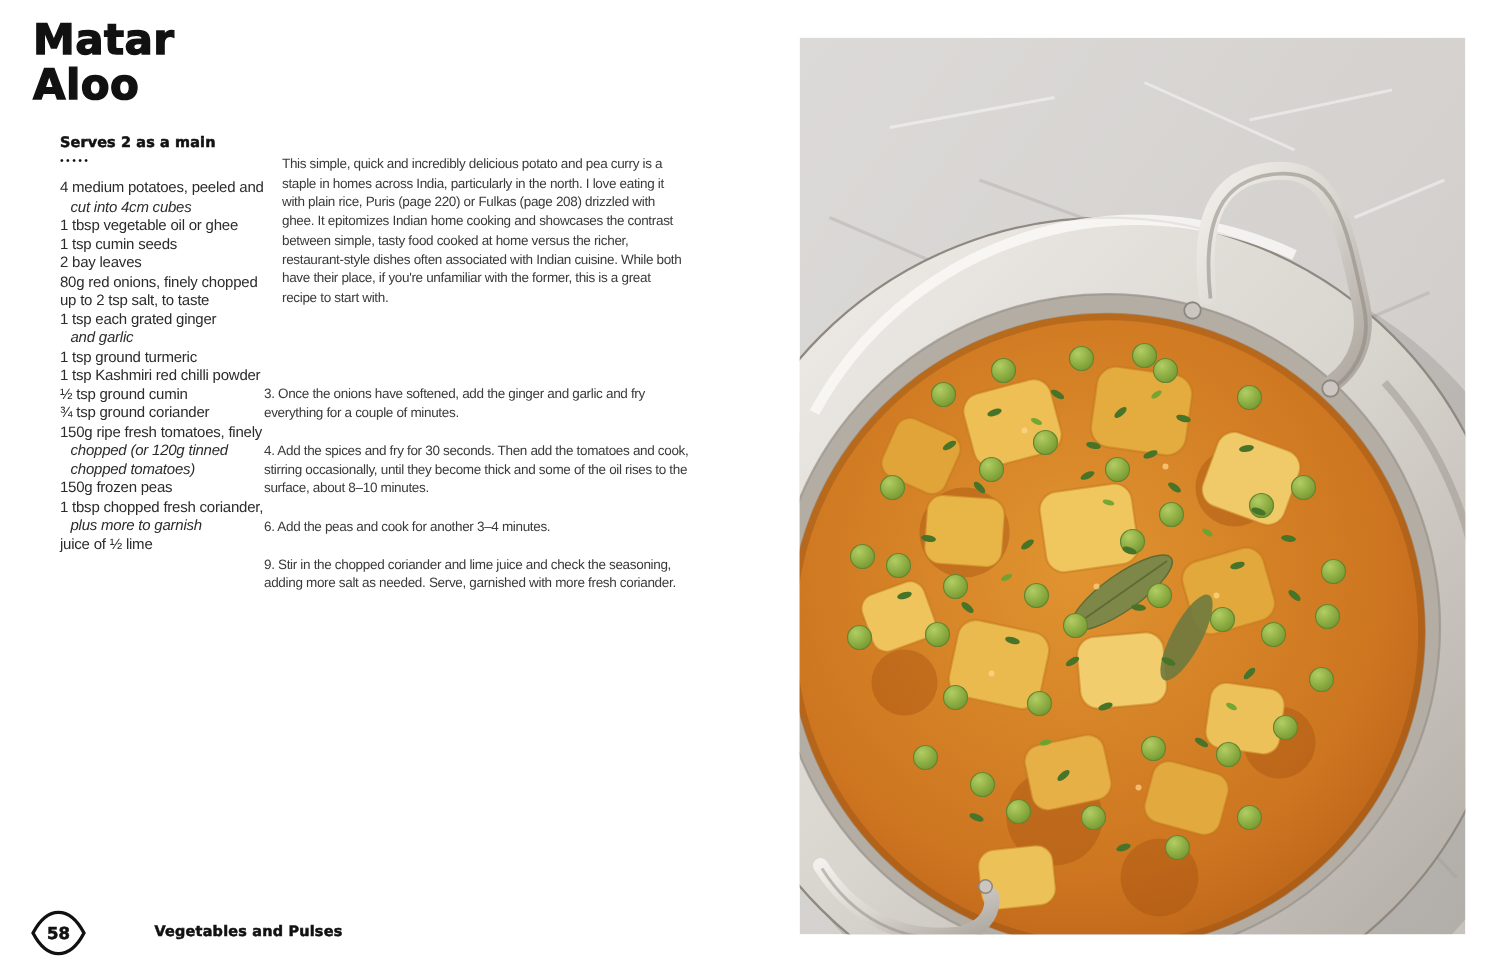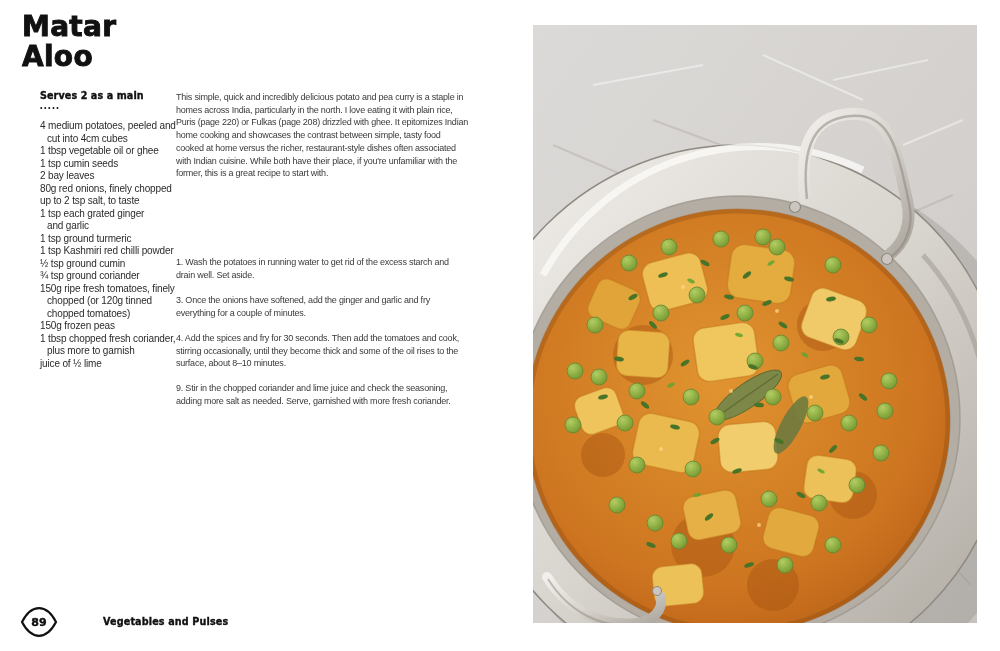--- a/index.html
+++ b/index.html
@@ -25,27 +25,27 @@
     font-weight:bold;font-size:9.6px;letter-spacing:0.1px;
     -webkit-text-stroke:0.35px #111;color:#111;
   }
   .dots{
     font-size:7px;letter-spacing:1.6px;margin:3px 0 9px 0;color:#111;
   }
   .ing-line{
     font-size:10px;line-height:12.5px;letter-spacing:-0.15px;
     white-space:nowrap;color:#2b2b2b;
   }
-  .ing-line.indent{padding-left:7px;}
+  .ing-line.indent{padding-left:7px;font-style:italic;}
   
   .main-col{
     position:absolute;left:176px;top:91px;width:292px;
     font-size:9px;line-height:12.7px;letter-spacing:-0.22px;color:#3a3a3a;
   }
-  .main-col p{margin:0;}
+  .main-col p{margin:12px;}
   .main-col p.cont{text-indent:9px;}
   .steps{
     position:absolute;left:176px;top:256px;width:292px;
     font-size:9px;line-height:12.7px;letter-spacing:-0.22px;color:#3a3a3a;
   }
   .step{margin:0 0 12.5px 0;}
   
   .page-badge{position:absolute;left:20px;top:605px;width:38px;height:34px;}
   .page-badge svg{display:block;}
   .badge-num{
@@ -121,37 +121,37 @@
       <div class="ing-line">juice of ½ lime</div>
     </div>
 </div>
 
 <div class="main-col">
   <p>This simple, quick and incredibly delicious potato and pea curry is a staple in homes across India, particularly in the north. I love eating it with plain rice, Puris (page 220) or Fulkas (page 208) drizzled with ghee. It epitomizes Indian home cooking and showcases the contrast between simple, tasty food cooked at home versus the richer, restaurant-style dishes often associated with Indian cuisine. While both have their place, if you're unfamiliar with the former, this is a great recipe to start with.</p>
 </div>
 
 <div class="steps">
 
-    <p class="step">1. Wash the potatoes in running water to get rid of the excess starch and drain well. Set aside.</p>
 
 
     <p class="step">3. Once the onions have softened, add the ginger and garlic and fry everything for a couple of minutes.</p>
 
     <p class="step">4. Add the spices and fry for 30 seconds. Then add the tomatoes and cook, stirring occasionally, until they become thick and some of the oil rises to the surface, about 8–10 minutes.</p>
 
 
+    <p class="step">6. Add the peas and cook for another 3–4 minutes.</p>
 
     <p class="step">9. Stir in the chopped coriander and lime juice and check the seasoning, adding more salt as needed. Serve, garnished with more fresh coriander.</p>
   </div>
 
 <div class="page-badge">
   <svg width="38" height="34" viewBox="0 0 38 34">
     <path d="M2,17 C7.5,6.5 13,3.2 19,3.2 C25,3.2 30.5,6.5 36,17 C30.5,27.5 25,30.8 19,30.8 C13,30.8 7.5,27.5 2,17 Z" fill="none" stroke="#111" stroke-width="2.2"></path>
   </svg>
-  <div class="badge-num">89</div>
+  <div class="badge-num">58</div>
 </div>
 
 <div class="section-label">Vegetables and Pulses</div>
 
 <div class="photo">
 <svg width="444" height="598" viewBox="0 0 444 598">
   <defs>
     <linearGradient id="bg" x1="0" y1="0" x2="1" y2="1">
       <stop offset="0" stop-color="#dcdad8"></stop>
       <stop offset="0.6" stop-color="#d3d0cd"></stop>

